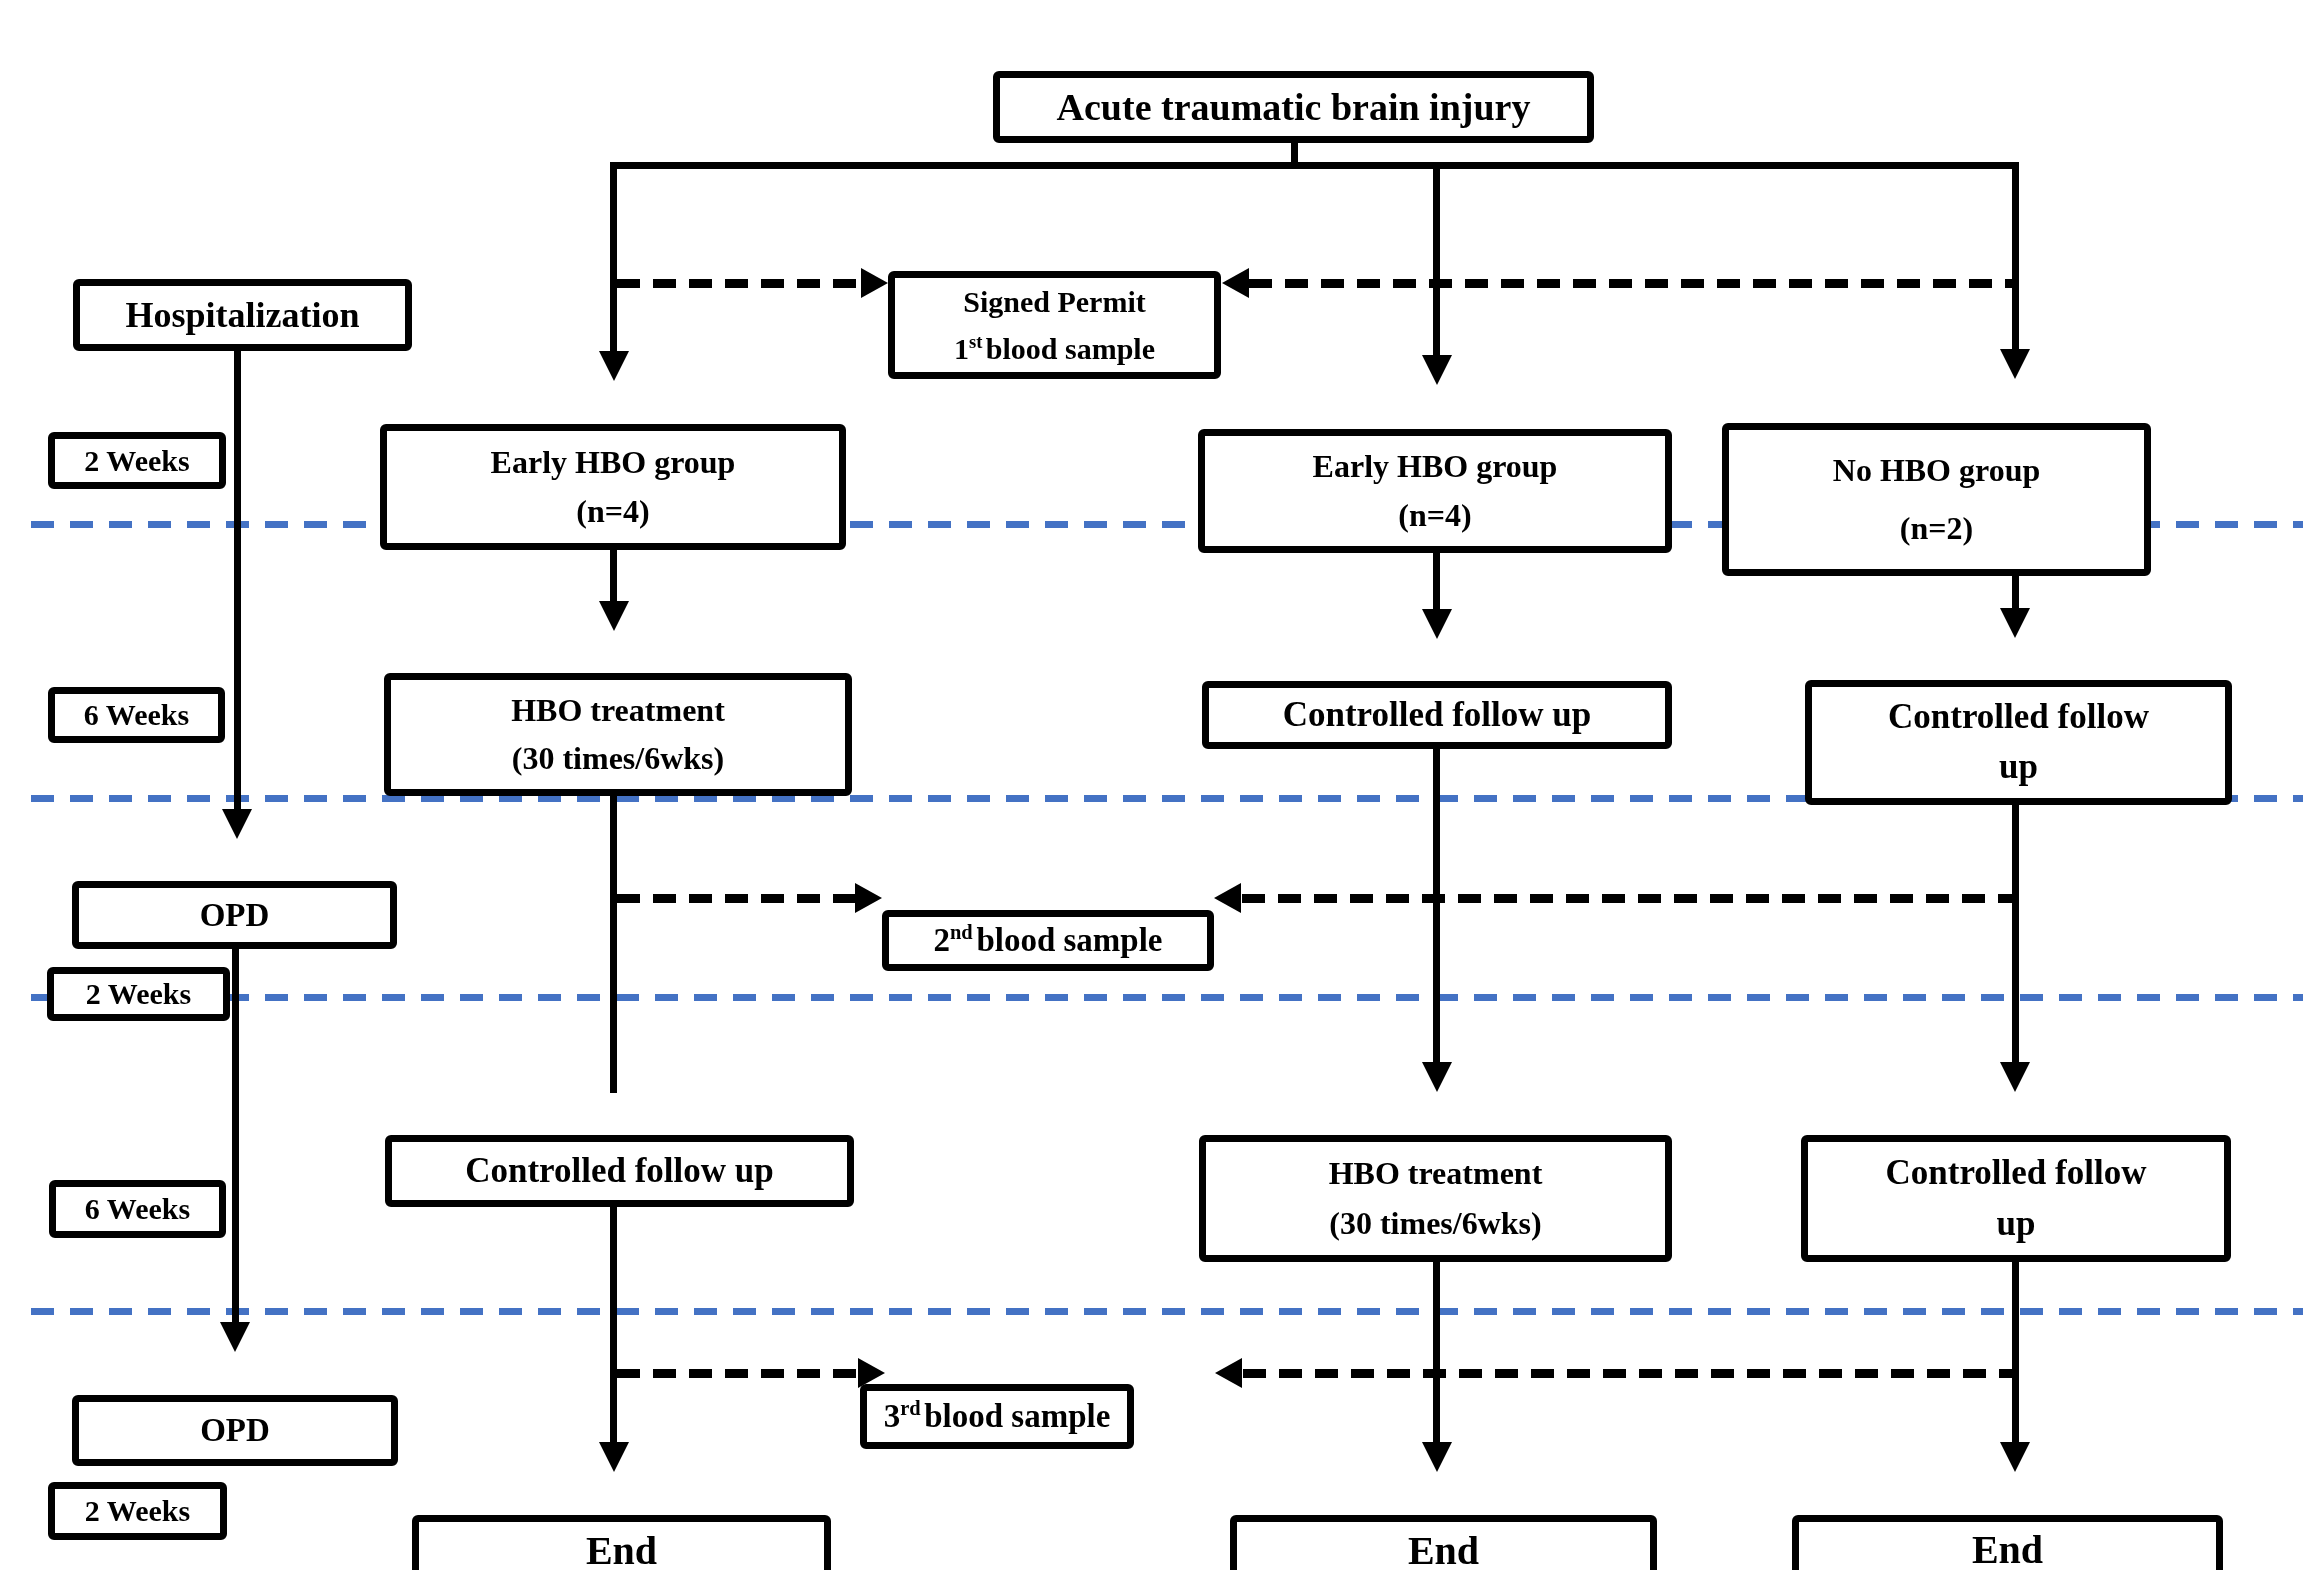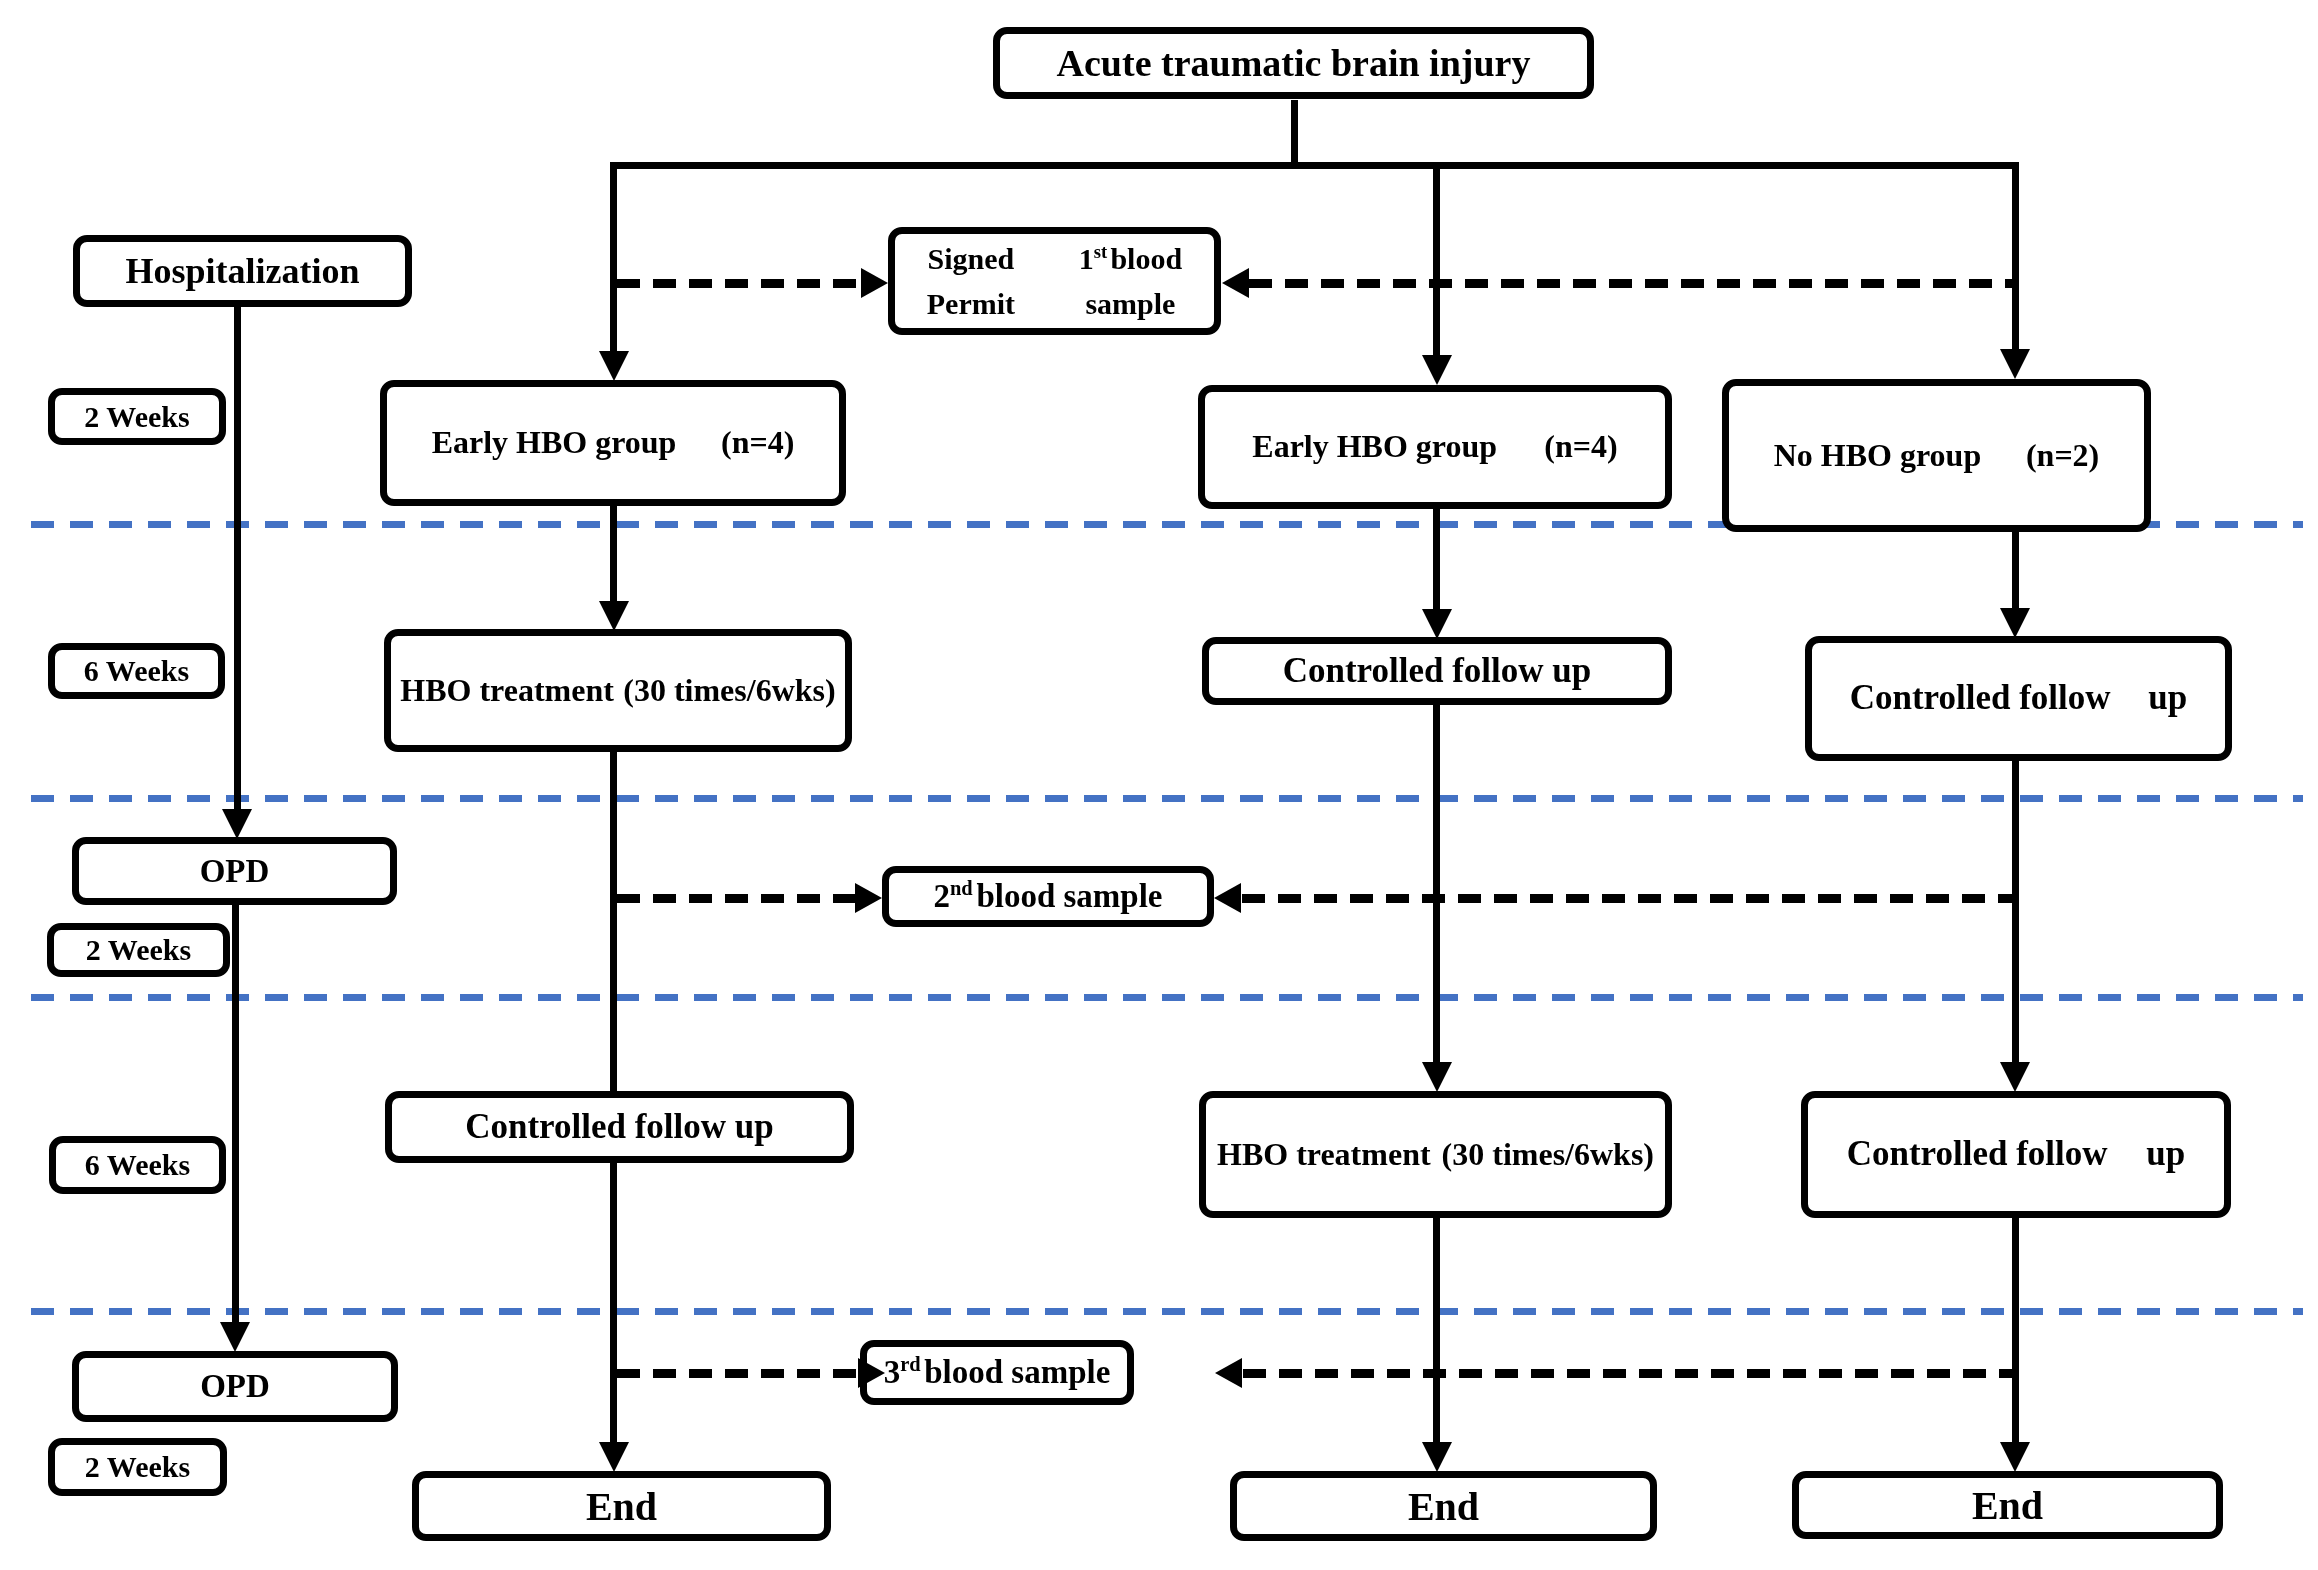--- a/index.html
+++ b/index.html
@@ -9,29 +9,30 @@
     background:#ffffff;
     font-family:"Liberation Serif","DejaVu Serif",serif;
     font-weight:700;
     color:#000;
     overflow:hidden;
   }
   .box{
     position:absolute;
     box-sizing:border-box;
     border:7.4px solid #000;
-    border-radius:14px;
+    border-radius:6px;
     background:#fff;
     display:flex;
     align-items:center;
     justify-content:center;
-    text-align:center;
+    text-align:right;
     z-index:5;
-  }
-  .box.two{flex-direction:row;justify-content:space-evenly;}
+    margin-top:44px;
+  }
+  .box.two{flex-direction:column;justify-content:space-evenly;}
   .vl{position:absolute;width:6.8px;background:#000;z-index:1;}
   .hl{position:absolute;height:6.8px;background:#000;z-index:1;}
   .bdash{
     position:absolute;height:8.5px;z-index:1;
     background:repeating-linear-gradient(90deg,#000 0 23px,transparent 23px 36px);
   }
   .bluedash{
     position:absolute;height:6.8px;z-index:0;
     background:repeating-linear-gradient(90deg,#4472C4 0 23px,transparent 23px 39px);
   }

